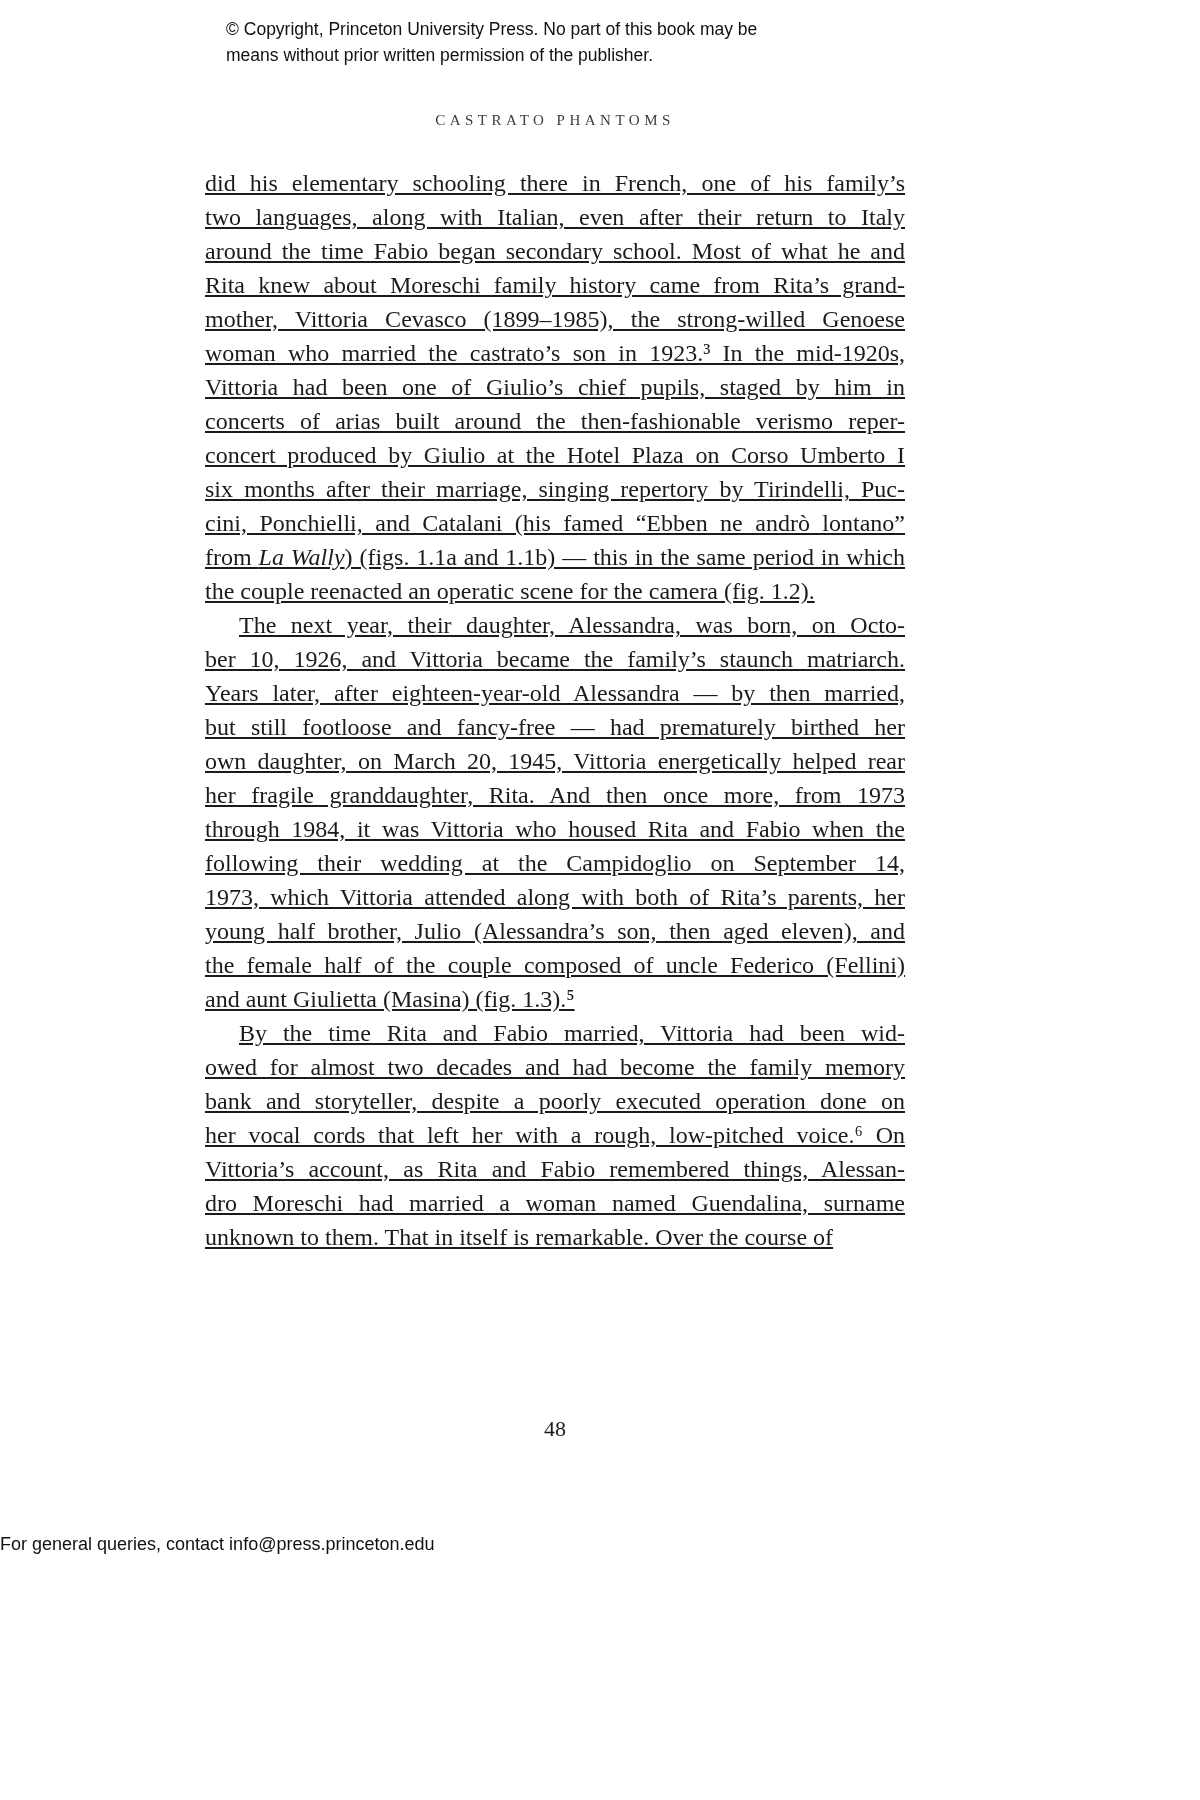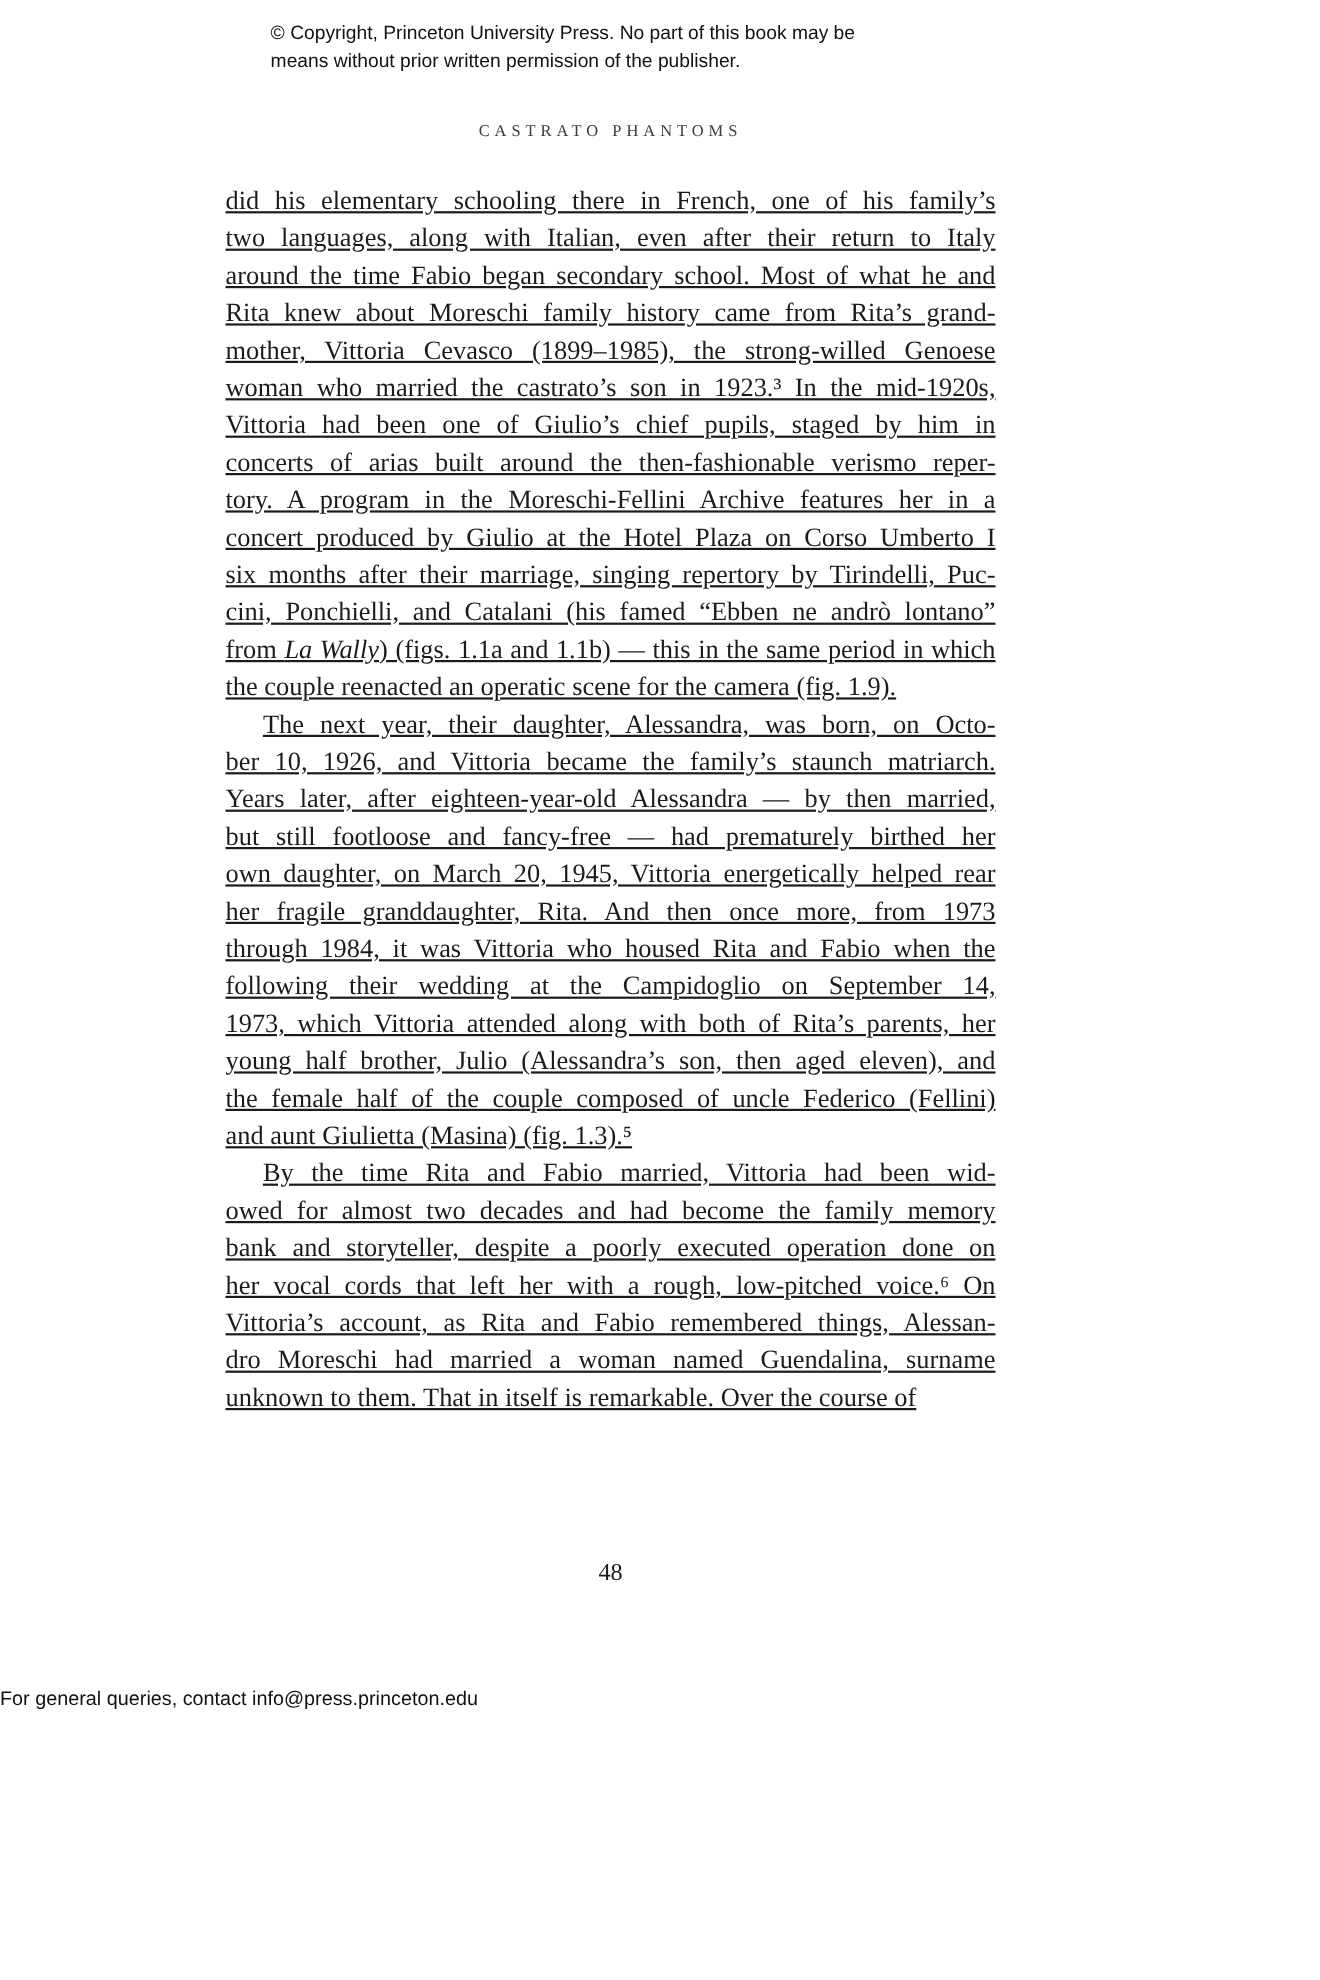--- a/index.html
+++ b/index.html
@@ -18,21 +18,20 @@
   .copyright {
     position: absolute;
     top: 16px;
     left: 226px;
     width: 640px;
     font-family: "Liberation Sans", sans-serif;
     font-size: 17.5px;
     line-height: 26px;
     color: #111111;
     text-align: left;
-    margin-left: 20px;
   }
   .running-header {
     position: absolute;
     top: 112px;
     left: 205px;
     width: 700px;
     text-align: center;
     font-family: "Liberation Serif", serif;
     font-size: 15px;
     letter-spacing: 4.5px;
@@ -97,26 +96,25 @@
   <div class="body-text">
       <div class="paragraph">
         <div class="line">did his elementary schooling there in French, one of his family’s</div>
         <div class="line">two languages, along with Italian, even after their return to Italy</div>
         <div class="line">around the time Fabio began secondary school. Most of what he and</div>
         <div class="line">Rita knew about Moreschi family history came from Rita’s grand-</div>
         <div class="line">mother, Vittoria Cevasco (1899–1985), the strong-willed Genoese</div>
         <div class="line">woman who married the castrato’s son in 1923.³ In the mid-1920s,</div>
         <div class="line">Vittoria had been one of Giulio’s chief pupils, staged by him in</div>
         <div class="line">concerts of arias built around the then-fashionable verismo reper-</div>
-        <div class="line">tory. A program in the Moreschi-Fellini Archive features her in a</div>
         <div class="line">concert produced by Giulio at the Hotel Plaza on Corso Umberto I</div>
         <div class="line">six months after their marriage, singing repertory by Tirindelli, Puc-</div>
         <div class="line">cini, Ponchielli, and Catalani (his famed “Ebben ne andrò lontano”</div>
         <div class="line">from <i>La Wally</i>) (figs. 1.1a and 1.1b) — this in the same period in which</div>
-        <div class="line last">the couple reenacted an operatic scene for the camera (fig. 1.9).</div>
+        <div class="line last">the couple reenacted an operatic scene for the camera (fig. 1.2).</div>
       </div>
       <div class="paragraph indent">
         <div class="line">The next year, their daughter, Alessandra, was born, on Octo-</div>
         <div class="line">ber 10, 1926, and Vittoria became the family’s staunch matriarch.</div>
         <div class="line">Years later, after eighteen-year-old Alessandra — by then married,</div>
         <div class="line">but still footloose and fancy-free — had prematurely birthed her</div>
         <div class="line">own daughter, on March 20, 1945, Vittoria energetically helped rear</div>
         <div class="line">her fragile granddaughter, Rita. And then once more, from 1973</div>
         <div class="line">through 1984, it was Vittoria who housed Rita and Fabio when the</div>
         <div class="line">following their wedding at the Campidoglio on September 14,</div>

